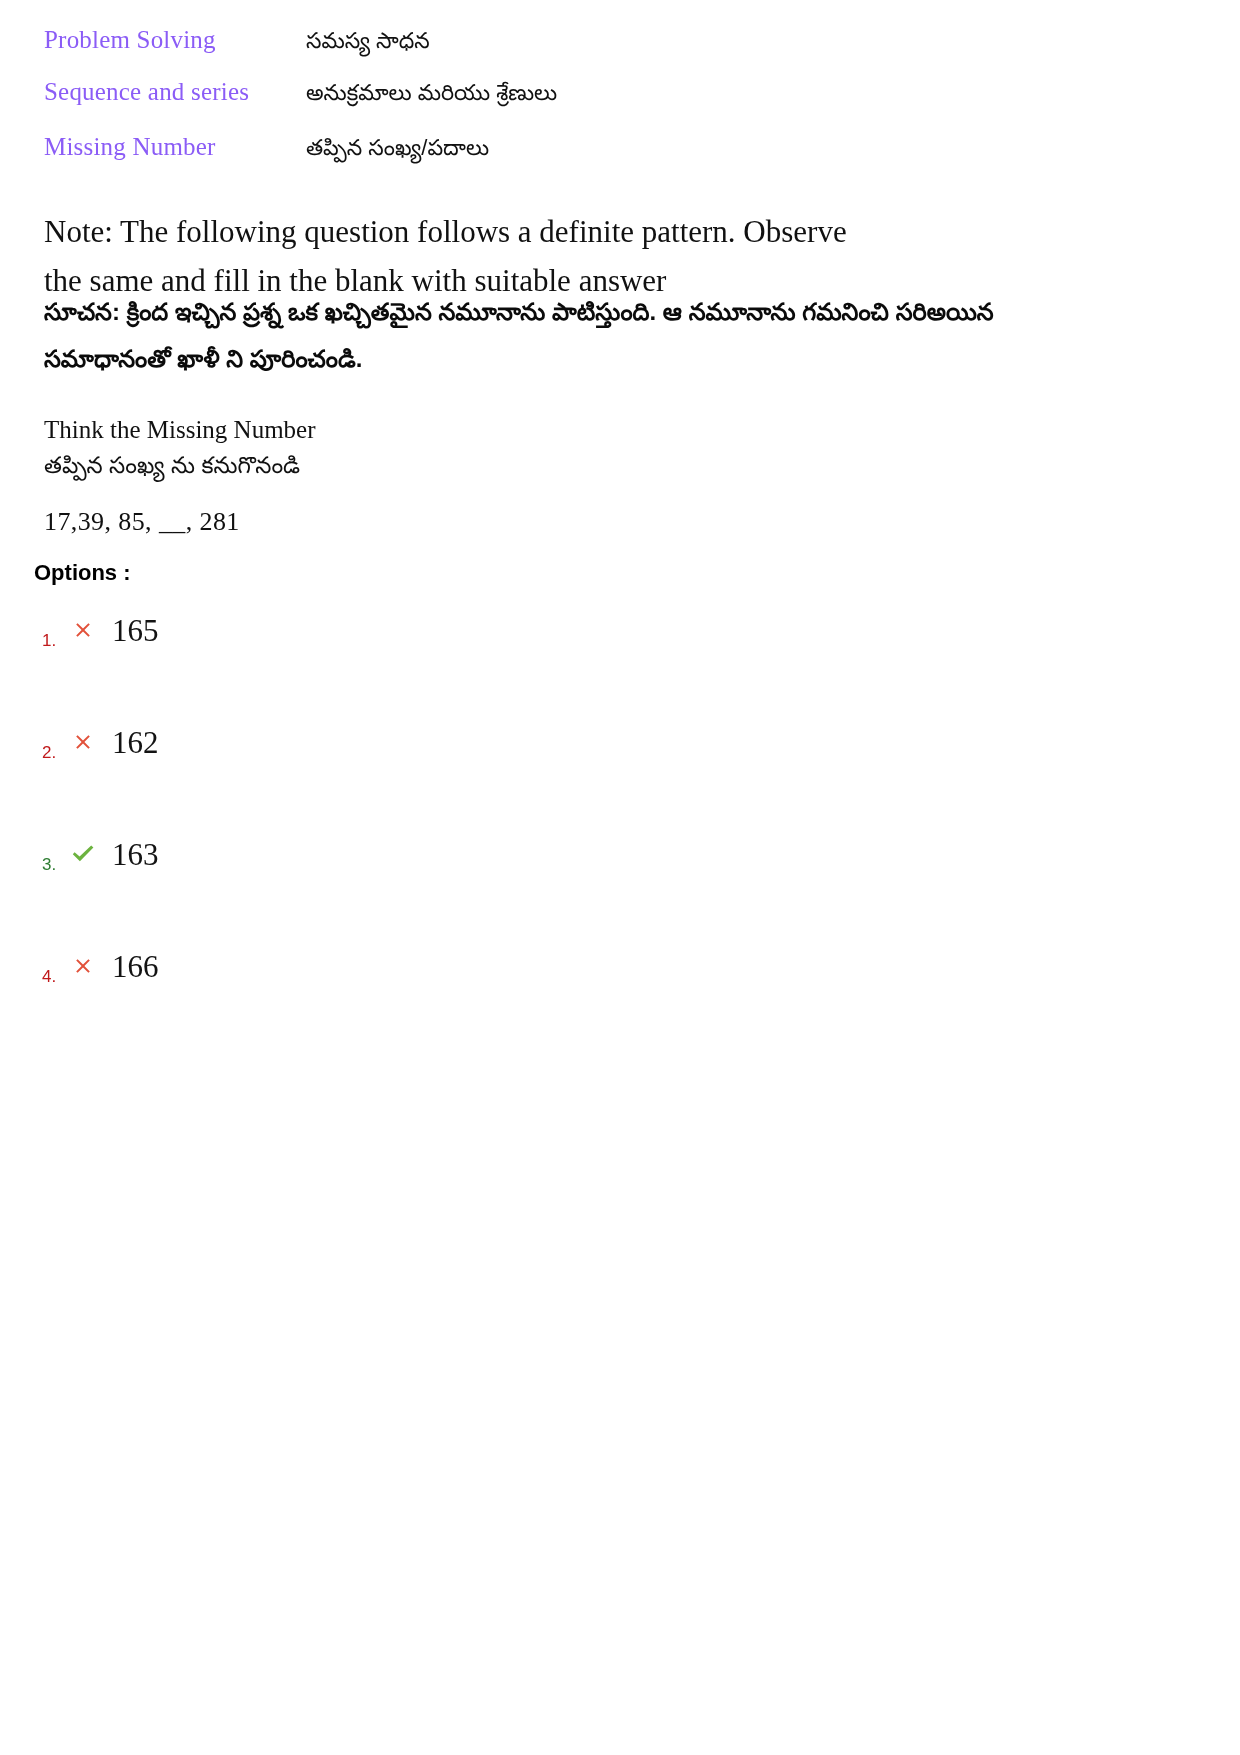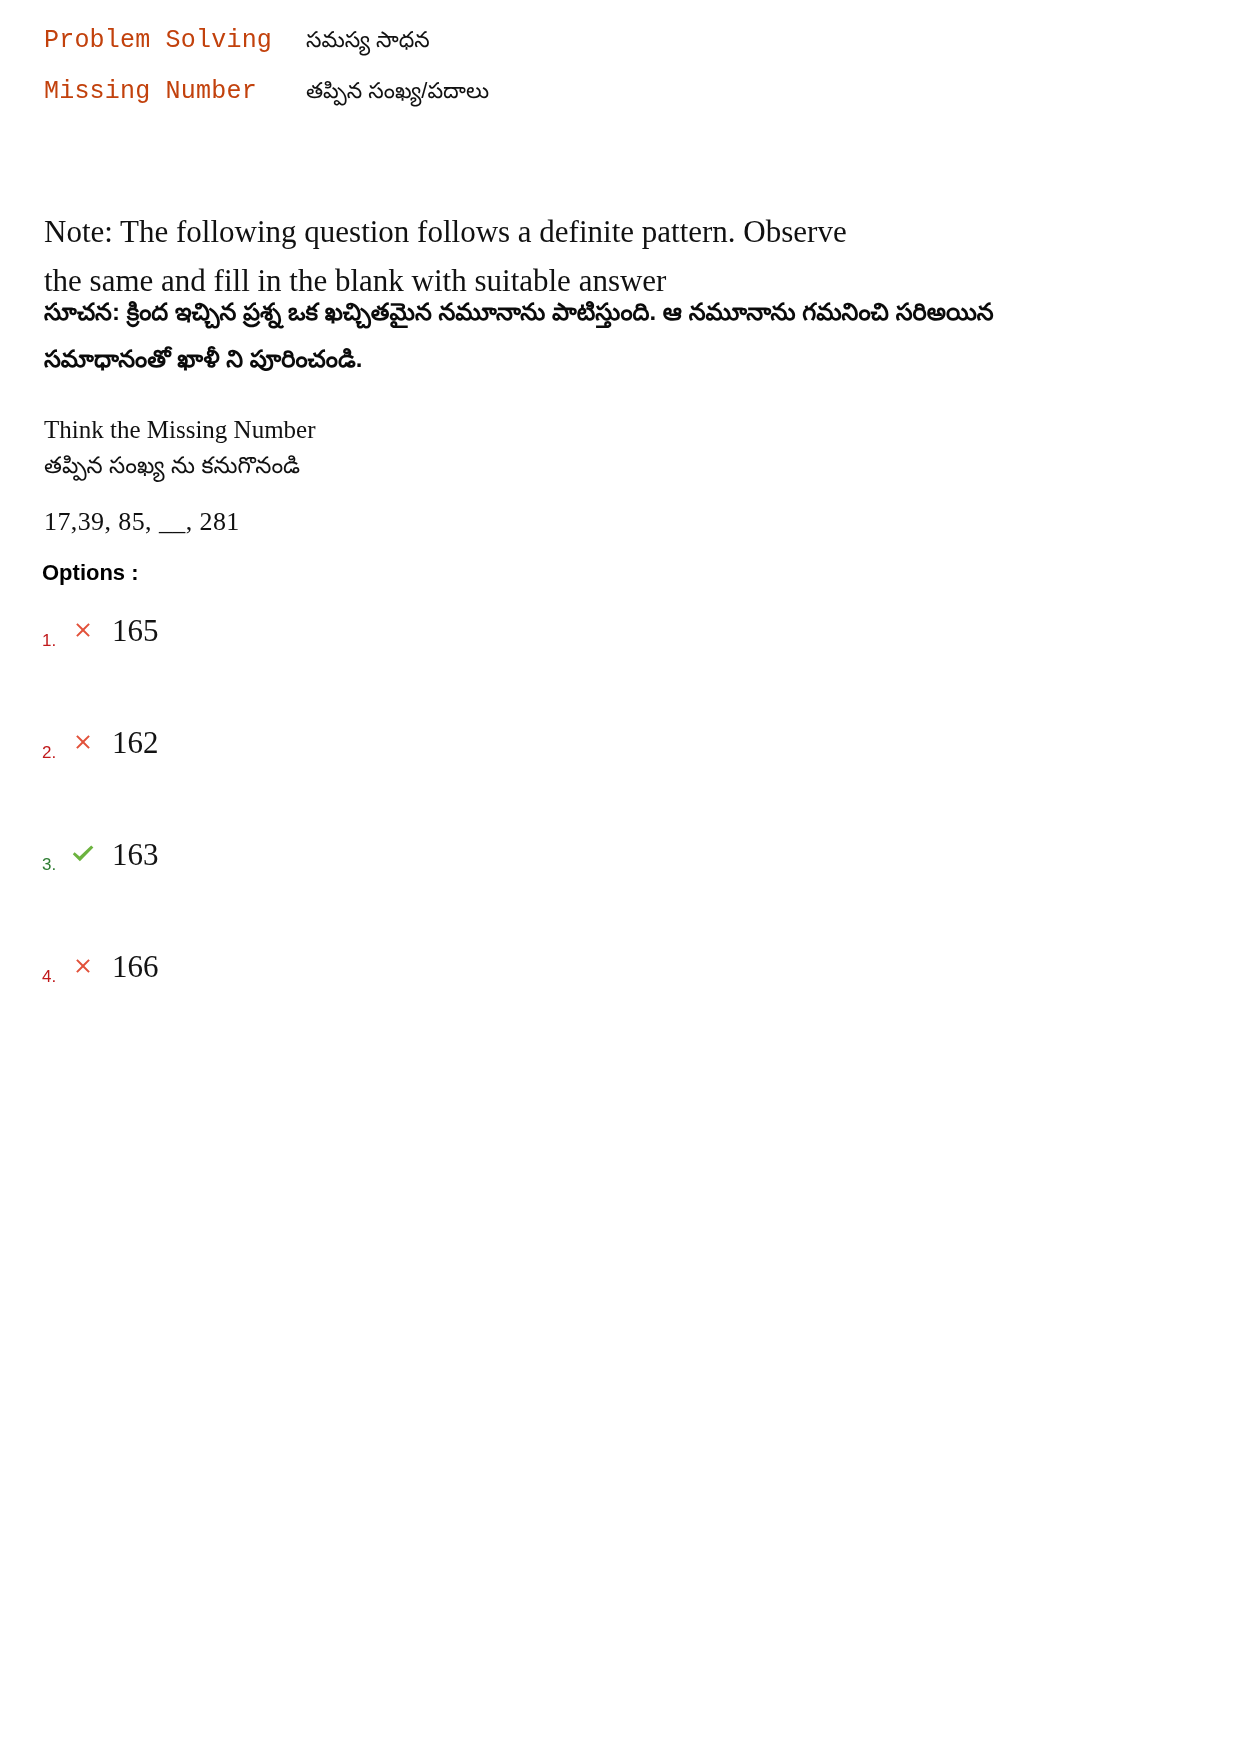--- a/index.html
+++ b/index.html
@@ -31,24 +31,24 @@
     width: 900px;
   }
   .topic-row {
     display: flex;
     align-items: baseline;
     margin-bottom: 16px;
   }
   .topic-en {
     width: 262px;
     flex: 0 0 262px;
-    font-family: Liberation Mono, monospace;
+    font-family: Liberation Serif, serif;
     font-size: 25px;
     letter-spacing: 0.2px;
-    color: #c2410c;
+    color: #8b5cf6;
   }
   .topic-te {
     font-family: "Liberation Sans", "DejaVu Sans", sans-serif;
     font-size: 22px;
     color: #111;
   }
   .topic-row.r1 { margin-bottom: 19px; }
   .topic-row.r2 { margin-bottom: 22px; }
 
   
@@ -94,21 +94,21 @@
     left: 44px;
     top: 507px;
     font-size: 26px;
     letter-spacing: 0.4px;
     color: #111;
   }
 
   
   .options-label {
     position: absolute;
-    left: 42px;
+    left: 34px;
     top: 560px;
     font-family: "Liberation Sans", "DejaVu Sans", sans-serif;
     font-weight: bold;
     font-size: 22px;
     color: #000;
   }
   .options-list {
     position: absolute;
     left: 42px;
     top: 612px;
@@ -164,20 +164,24 @@
 </head>
 <body>
 
 <div class="page">
 
   <div class="topic-list">
     <div class="topic-row r1">
       <div class="topic-en">Problem Solving</div>
       <div class="topic-te">సమస్య సాధన</div>
     </div>
+    <div class="topic-row r2">
+      <div class="topic-en">Sequence and series</div>
+      <div class="topic-te">అనుక్రమాలు మరియు శ్రేణులు</div>
+    </div>
     <div class="topic-row">
       <div class="topic-en">Missing Number</div>
       <div class="topic-te">తప్పిన సంఖ్య/పదాలు</div>
     </div>
   </div>
 
   <div class="note-en">Note:  The following question follows a definite pattern. Observe the same and fill in the blank with suitable answer</div>
   <div class="note-te">సూచన: క్రింద  ఇచ్చిన ప్రశ్న  ఒక ఖచ్చితమైన నమూనాను పాటిస్తుంది. ఆ నమూనాను గమనించి సరిఅయిన సమాధానంతో ఖాళీ ని పూరించండి.</div>
 
   <div class="stem-en">Think the Missing Number</div>

